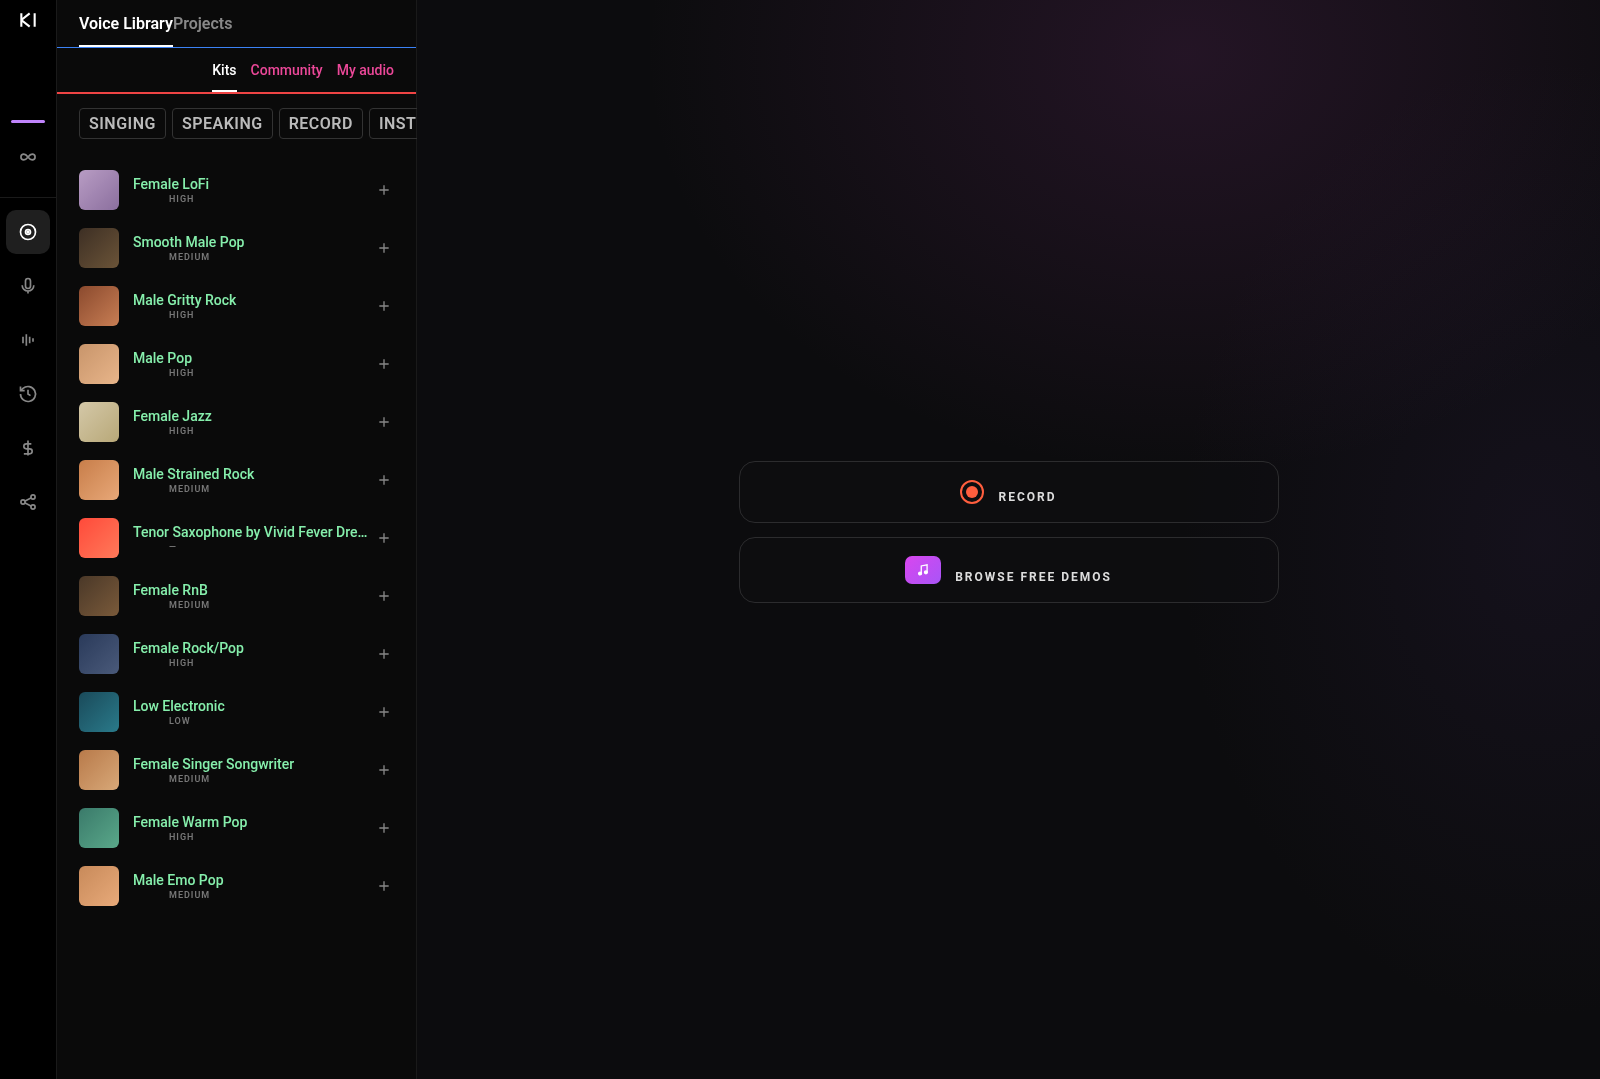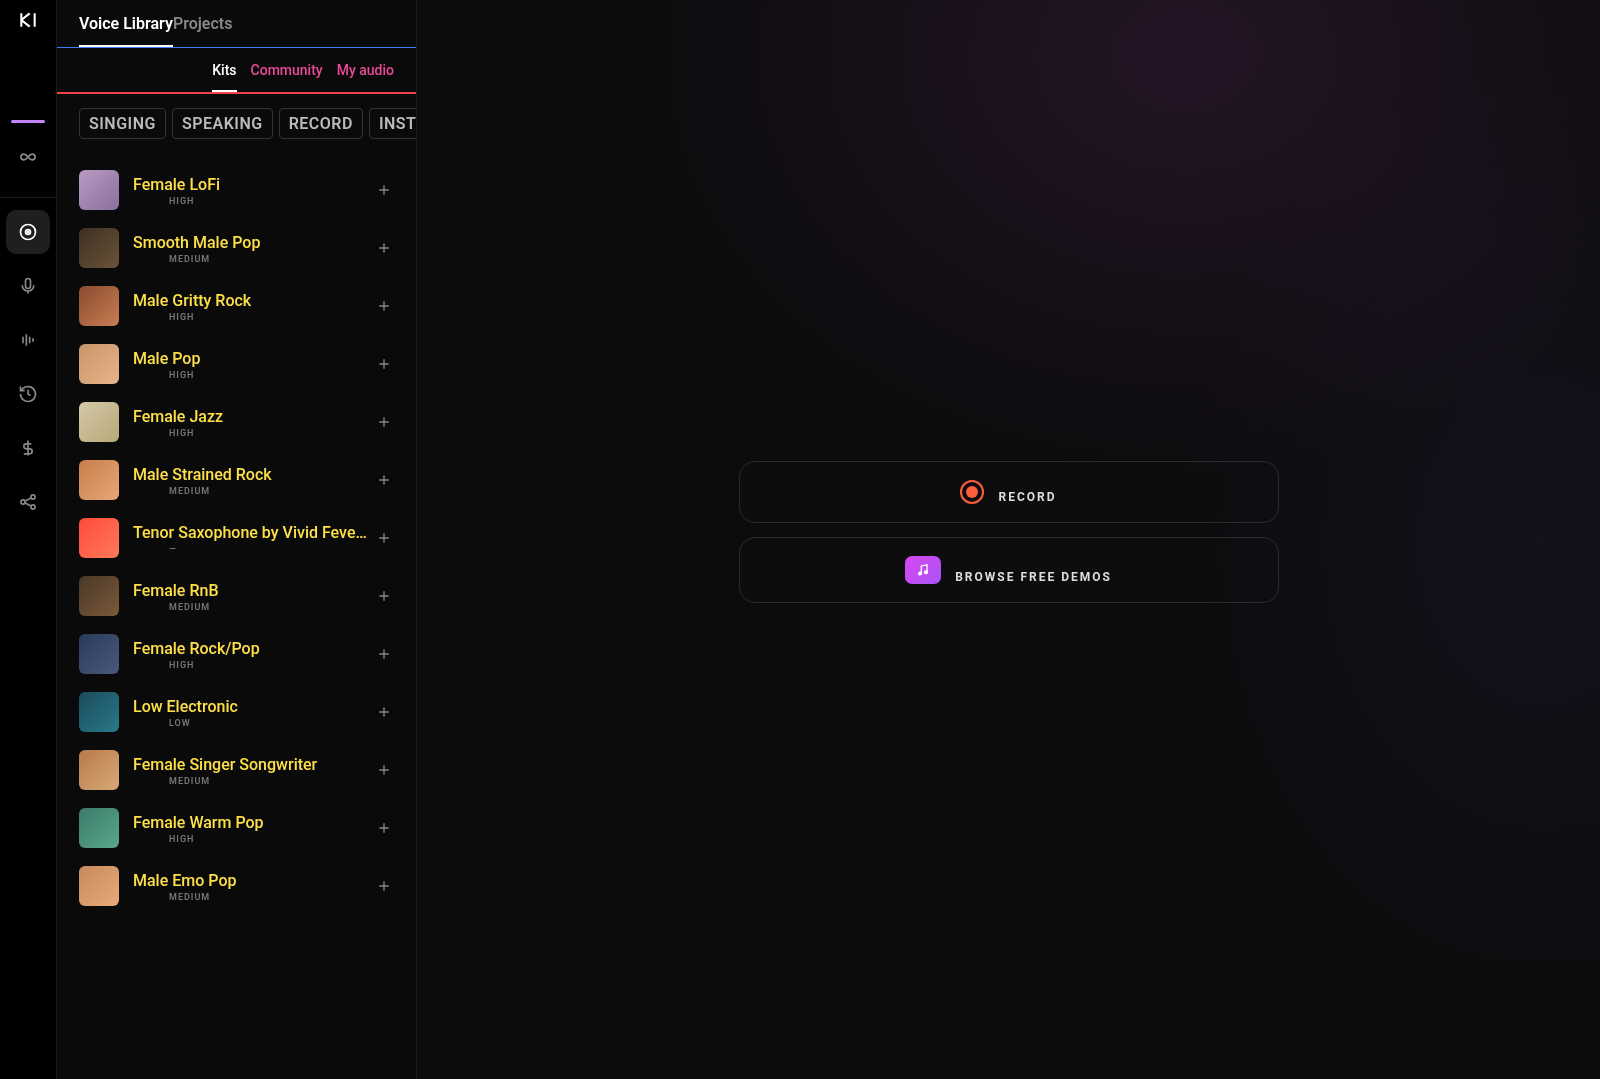--- a/index.html
+++ b/index.html
@@ -138,23 +138,23 @@
     }
     .voice-thumb {
       width: 40px;
       height: 40px;
       border-radius: 6px;
       flex-shrink: 0;
       margin-right: 14px;
     }
     .voice-info { flex: 1; min-width: 0; }
     .voice-name {
-      font-size: 16px;
+      font-size: 14px;
       font-weight: 500;
-      color: #fde047;
+      color: #86efac;
       margin-bottom: 2px;
       white-space: nowrap;
       overflow: hidden;
       text-overflow: ellipsis;
     }
     .voice-quality {
       font-size: 9px;
       font-weight: 600;
       letter-spacing: 1px;
       color: #777;

